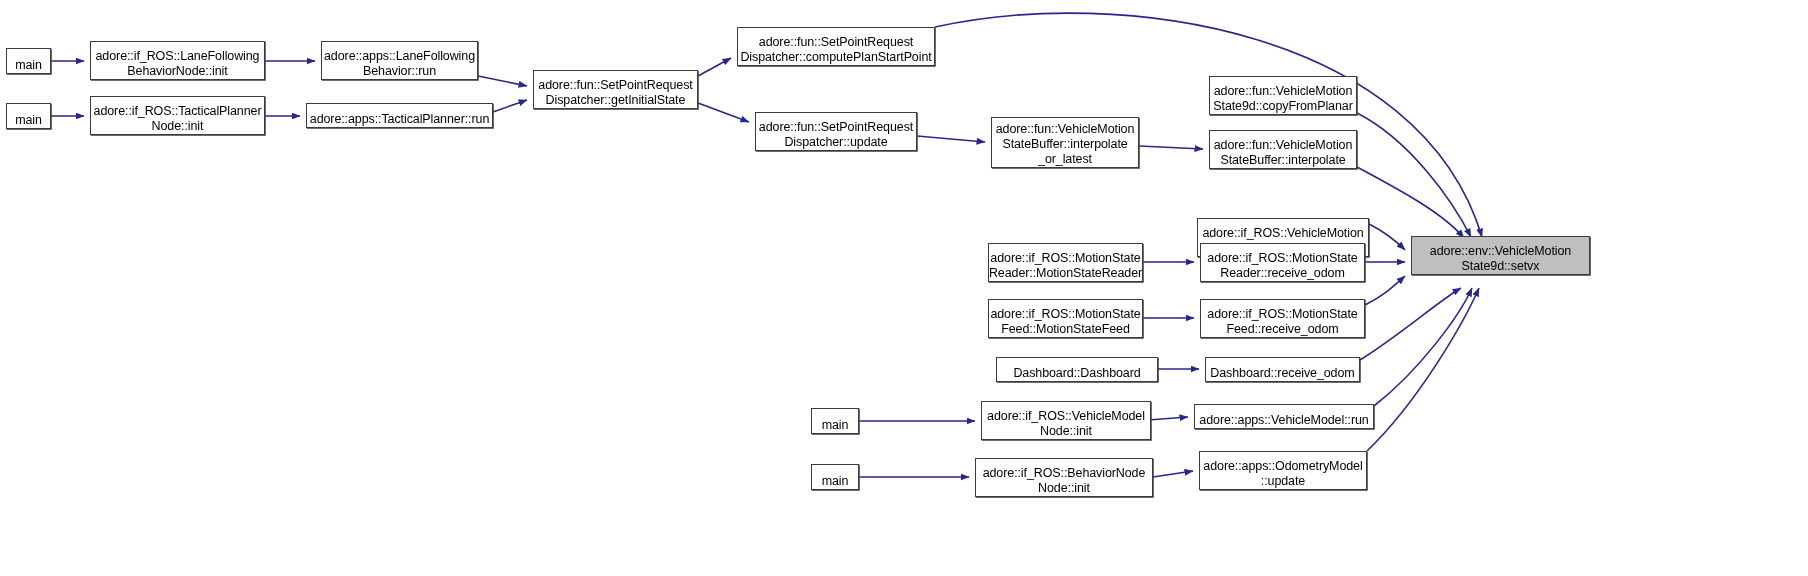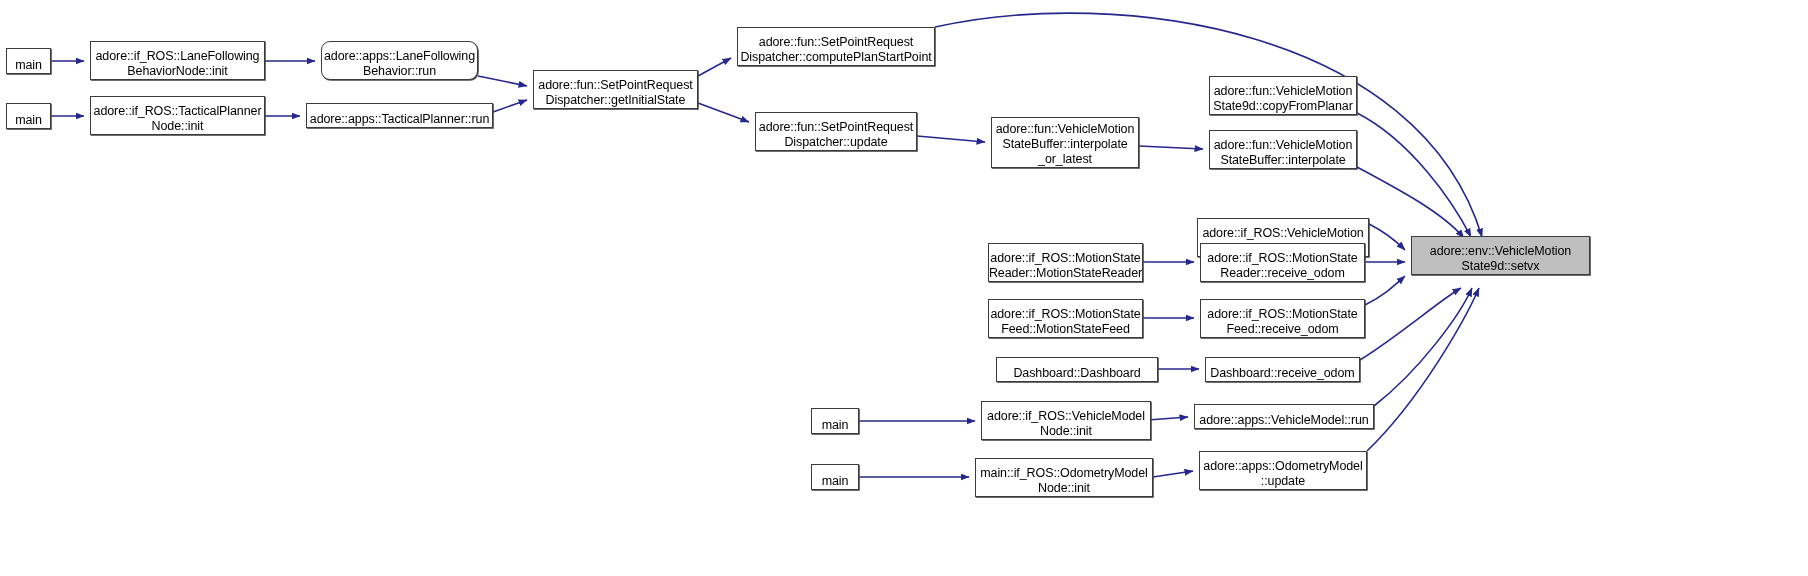--- a/index.html
+++ b/index.html
@@ -86,21 +86,21 @@
         <path d="M 1367,451 C 1420,400 1465,320 1479,288" fill="none" stroke="#26278d" stroke-width="1.6" marker-end="url(#arrow)"></path>
       </g>
   </svg>
   <div id="nodes">
       <div class="node" style="left: 6px; top: 48px; width: 45px; height: 26px;"><span class="node-label">main</span></div>
       <div class="node" style="left: 6px; top: 103px; width: 45px; height: 26px;"><span class="node-label">main</span></div>
       <div class="node" style="left: 90px; top: 41px; width: 175px; height: 39px;"><span class="node-label">adore::if_ROS::LaneFollowing
 BehaviorNode::init</span></div>
       <div class="node" style="left: 90px; top: 96px; width: 175px; height: 39px;"><span class="node-label">adore::if_ROS::TacticalPlanner
 Node::init</span></div>
-      <div class="node" style="left: 321px; top: 41px; width: 157px; height: 39px; border-radius: 9px;"><span class="node-label">adore::apps::LaneFollowing
+      <div class="node" style="left: 321px; top: 41px; width: 157px; height: 39px;"><span class="node-label">adore::apps::LaneFollowing
 Behavior::run</span></div>
       <div class="node" style="left: 306px; top: 103px; width: 187px; height: 25px;"><span class="node-label">adore::apps::TacticalPlanner::run</span></div>
       <div class="node" style="left: 533px; top: 70px; width: 165px; height: 39px;"><span class="node-label">adore::fun::SetPointRequest
 Dispatcher::getInitialState</span></div>
       <div class="node" style="left: 737px; top: 27px; width: 198px; height: 39px;"><span class="node-label">adore::fun::SetPointRequest
 Dispatcher::computePlanStartPoint</span></div>
       <div class="node" style="left: 755px; top: 112px; width: 162px; height: 39px;"><span class="node-label">adore::fun::SetPointRequest
 Dispatcher::update</span></div>
       <div class="node" style="left: 991px; top: 117px; width: 148px; height: 51px;"><span class="node-label">adore::fun::VehicleMotion
 StateBuffer::interpolate
@@ -119,20 +119,20 @@
 Feed::MotionStateFeed</span></div>
       <div class="node" style="left: 1200px; top: 299px; width: 165px; height: 39px;"><span class="node-label">adore::if_ROS::MotionState
 Feed::receive_odom</span></div>
       <div class="node" style="left: 996px; top: 357px; width: 162px; height: 25px;"><span class="node-label">Dashboard::Dashboard</span></div>
       <div class="node" style="left: 1205px; top: 357px; width: 155px; height: 25px;"><span class="node-label">Dashboard::receive_odom</span></div>
       <div class="node" style="left: 811px; top: 408px; width: 48px; height: 26px;"><span class="node-label">main</span></div>
       <div class="node" style="left: 981px; top: 401px; width: 170px; height: 39px;"><span class="node-label">adore::if_ROS::VehicleModel
 Node::init</span></div>
       <div class="node" style="left: 1194px; top: 404px; width: 180px; height: 25px;"><span class="node-label">adore::apps::VehicleModel::run</span></div>
       <div class="node" style="left: 811px; top: 464px; width: 48px; height: 26px;"><span class="node-label">main</span></div>
-      <div class="node" style="left: 975px; top: 458px; width: 178px; height: 39px;"><span class="node-label">main::if_ROS::OdometryModel
+      <div class="node" style="left: 975px; top: 458px; width: 178px; height: 39px;"><span class="node-label">adore::if_ROS::BehaviorNode
 Node::init</span></div>
       <div class="node" style="left: 1199px; top: 451px; width: 168px; height: 39px;"><span class="node-label">adore::apps::OdometryModel
 ::update</span></div>
       <div class="node highlight" style="left: 1411px; top: 236px; width: 179px; height: 39px;"><span class="node-label">adore::env::VehicleMotion
 State9d::setvx</span></div>
     </div>
 </div>
 
 </body></html>

